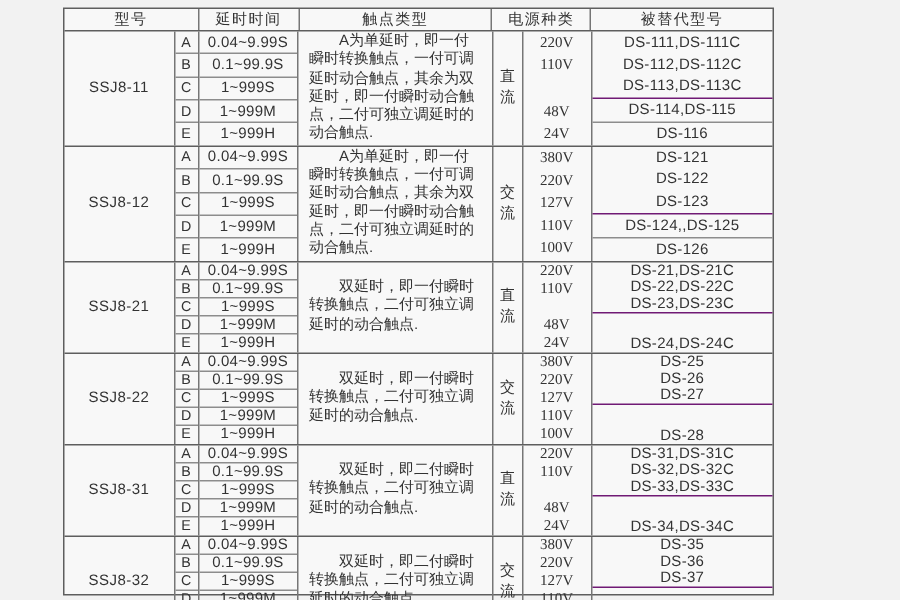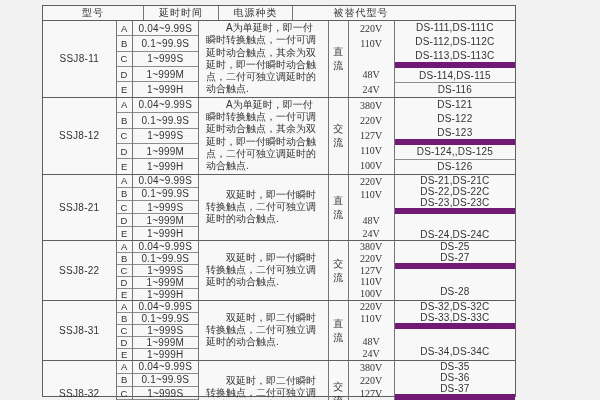--- a/index.html
+++ b/index.html
@@ -53,36 +53,37 @@
   }
   .contact-cell p { text-indent: 2em; line-height: 12.3px; text-align: left; }
   .kind-cell {
     width: 22px; border-right: 1px solid #767676;
     display: flex; flex-direction: column; align-items: center; justify-content: center;
     gap: 3px; line-height: 11px;
   }
   .volts { width: 52px; border-right: 1px solid #767676; display: flex; flex-direction: column; }
   .volts > div { flex: 1; display: flex; align-items: center; justify-content: center; font-family: Liberation Serif, serif; }
   .repl { width: 136px; display: flex; flex-direction: column; }
-  .repl-top { flex: 3; display: flex; flex-direction: column; border-bottom: 6px solid #701a75; }
+  .repl-top { flex: 3; display: flex; flex-direction: column; border-bottom: 1px solid #701a75; }
   .repl-top > div { flex: 1; display: flex; align-items: center; justify-content: center; letter-spacing: 0.2px; }
   .repl-cell {
     display: flex; align-items: center; justify-content: center;
     border-bottom: 1px solid #8d8d8d; letter-spacing: 0.2px;
   }
   .repl-cell:last-child { border-bottom: none; }
   .flex1 { flex: 1; } .flex2 { flex: 2; margin-top: 15px; }
 </style>
 </head>
 <body>
 
 <div class="spec-table">
   <div class="thead">
     <div class="th w-model2">型号</div>
     <div class="th w-delay">延时时间</div>
+    <div class="th w-contact">触点类型</div>
     <div class="th w-power2">电源种类</div>
     <div class="th w-replaced">被替代型号</div>
   </div>
   <div class="tbody">
       <div class="group">
         <div class="model-cell">SSJ8-11</div>
         <div class="letters">
           <div>A</div>
           <div>B</div>
           <div>C</div>
@@ -225,20 +226,21 @@
         <div class="volts">
           <div>380V</div>
           <div>220V</div>
           <div>127V</div>
           <div>110V</div>
           <div>100V</div>
         </div>
         <div class="repl">
           <div class="repl-top">
             <div>DS-25</div>
+            <div>DS-26</div>
             <div>DS-27</div>
           </div>
           <div class="repl-cell flex2">DS-28</div>
         </div>
       </div>
       <div class="group">
         <div class="model-cell">SSJ8-31</div>
         <div class="letters">
           <div>A</div>
           <div>B</div>
@@ -262,20 +264,21 @@
         </div>
         <div class="volts">
           <div>220V</div>
           <div>110V</div>
           <div></div>
           <div>48V</div>
           <div>24V</div>
         </div>
         <div class="repl">
           <div class="repl-top">
+            <div>DS-31,DS-31C</div>
             <div>DS-32,DS-32C</div>
             <div>DS-33,DS-33C</div>
           </div>
           <div class="repl-cell flex2">DS-34,DS-34C</div>
         </div>
       </div>
       <div class="group">
         <div class="model-cell">SSJ8-32</div>
         <div class="letters">
           <div>A</div>

